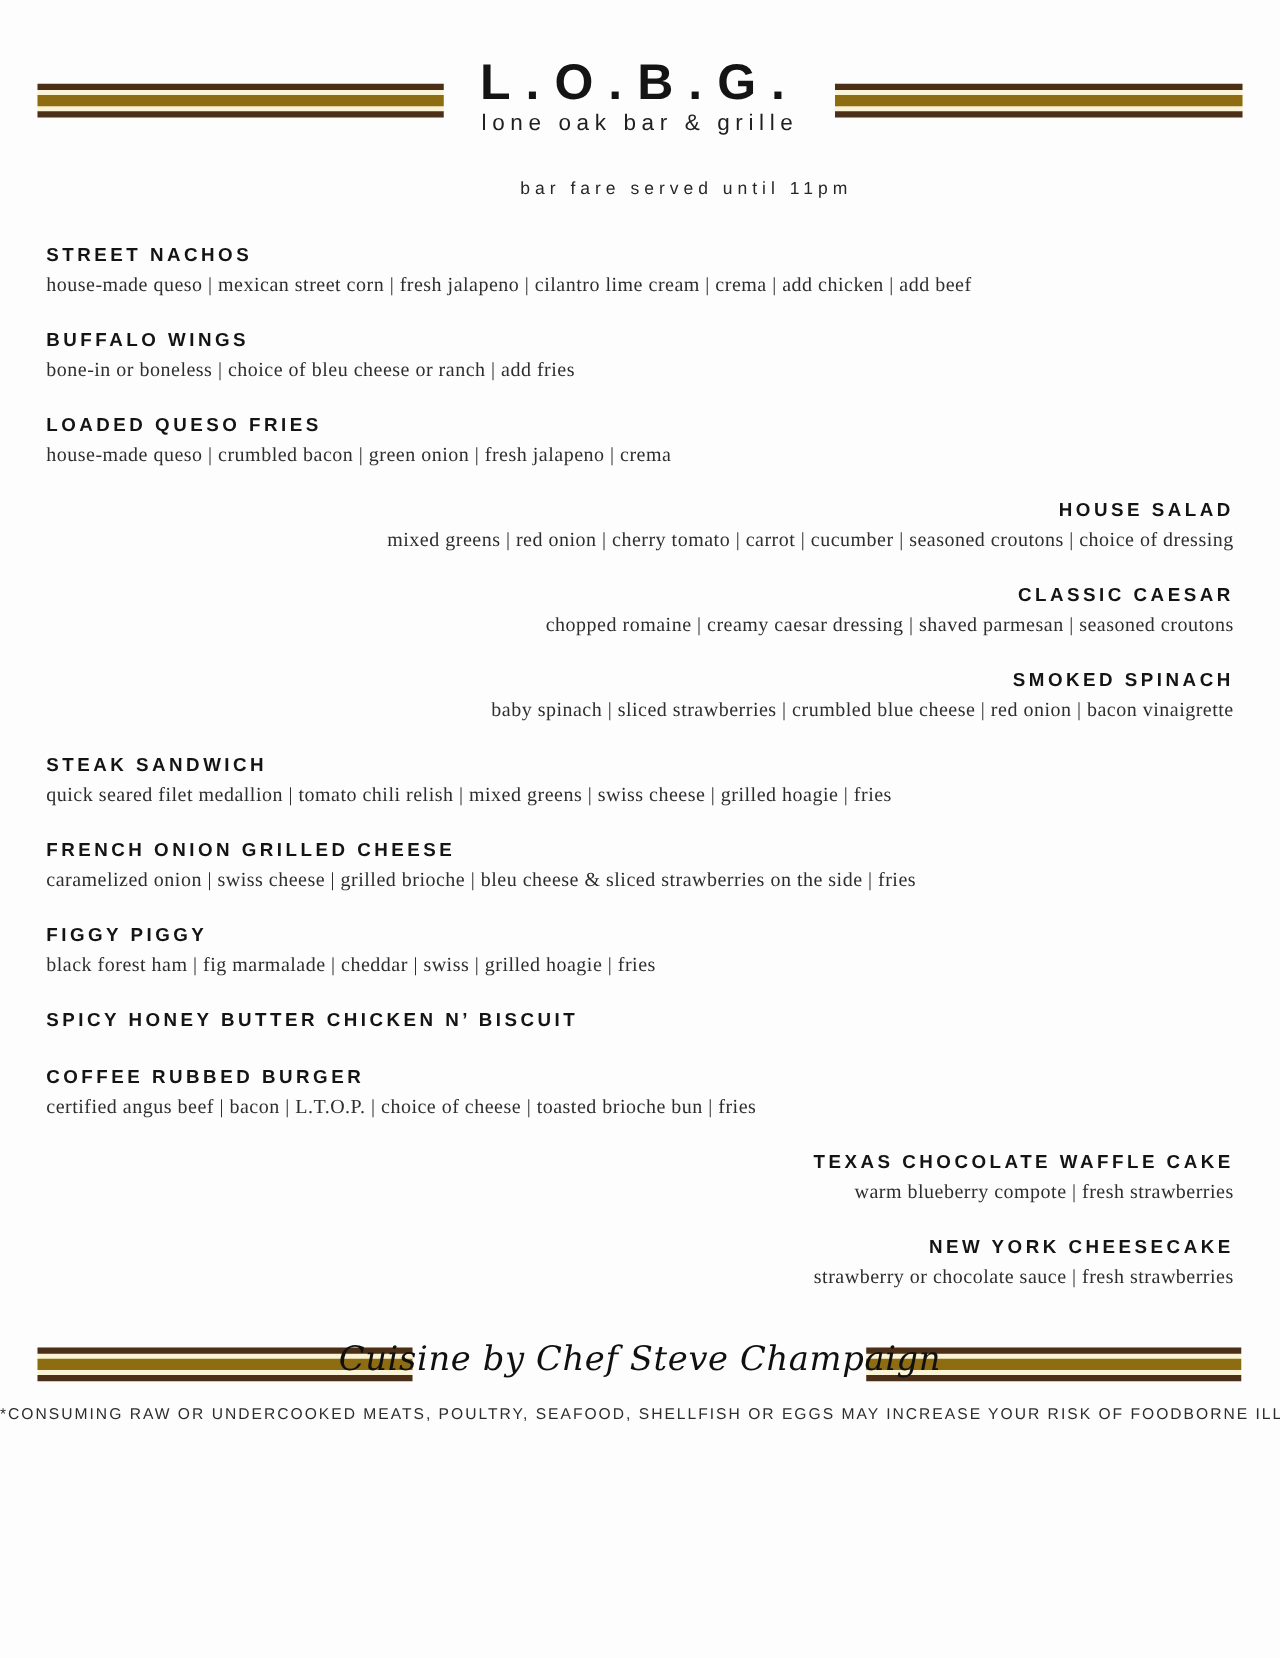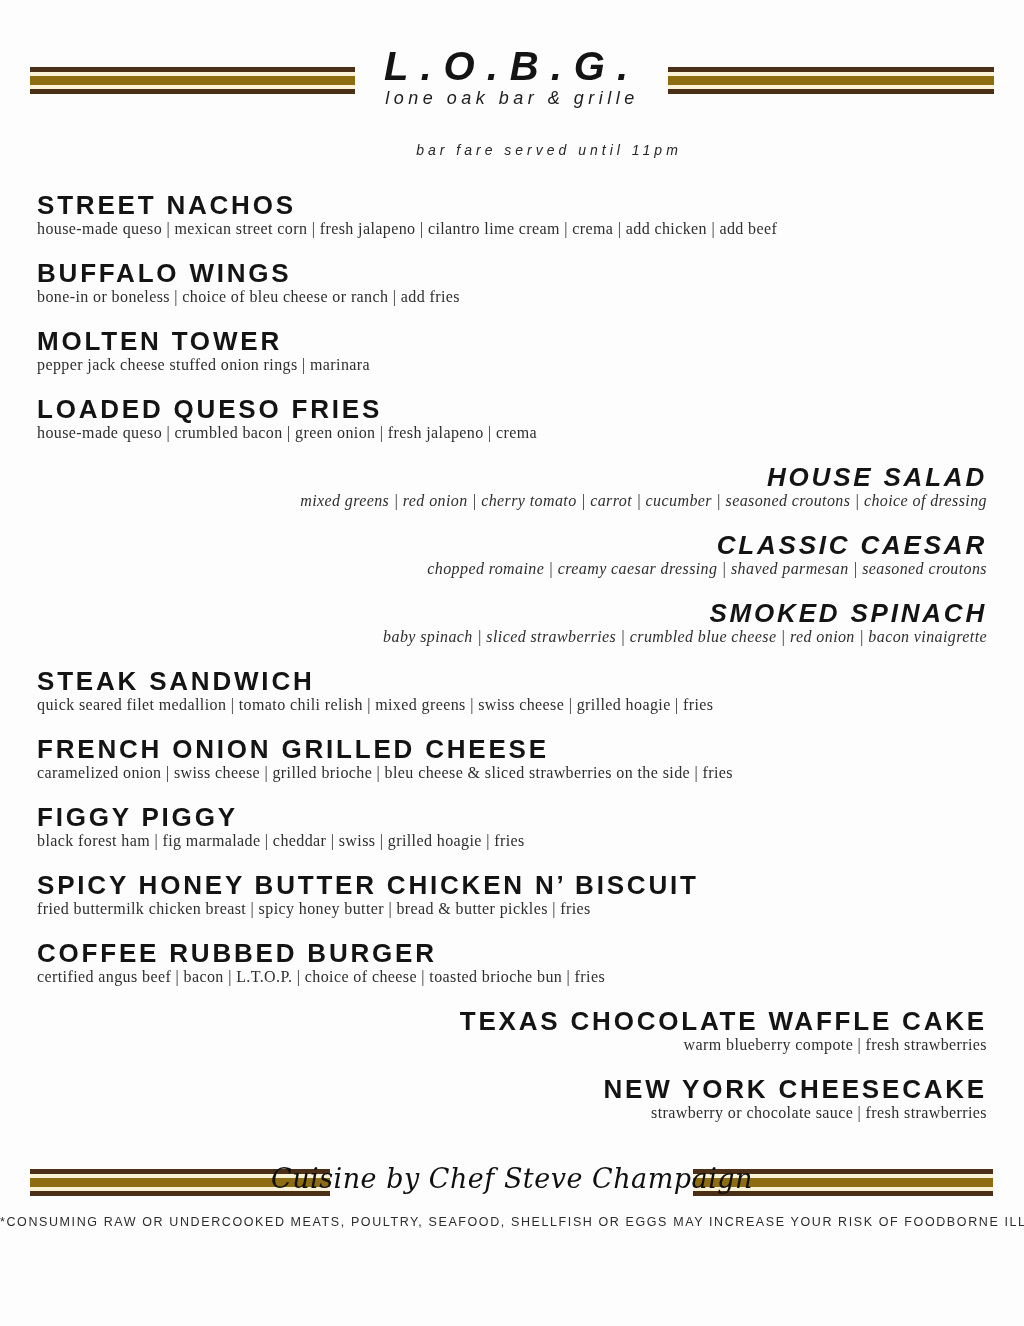--- a/index.html
+++ b/index.html
@@ -30,21 +30,21 @@
     height:27px;
     background:var(--stripe-cream);
     display:flex;
     flex-direction:column;
     justify-content:space-between;
   }
   .stripes .bar-dark{height:5px;background:var(--stripe-dark);}
   .stripes .bar-gold{height:9px;background:var(--stripe-gold);}
 
   
-  .header{position:relative;height:192px;font-style:italic;}
+  .header{position:relative;height:192px;}
   .header .stripes-left{left:30px;width:325px;top:67px;}
   .header .stripes-right{left:668px;width:326px;top:67px;}
   .brand-title{
     position:absolute;top:46px;left:0;width:100%;
     text-align:center;
     font-size:40px;font-weight:800;
     letter-spacing:12px;
     line-height:40px;
     white-space:nowrap;
   }
@@ -66,36 +66,36 @@
     margin-left:37px;
   }
 
   
   .menu{padding:0 37px;}
   .menu-section{display:block;}
   .menu-section.align-right{text-align:right;}
   .menu-item{margin:0 0 23px 0;}
   .menu-item-name{
     margin:0 0 3px 0;
-    font-size:26px;
+    font-size:15px;
     font-weight:800;
     letter-spacing:2.8px;
     line-height:22px;
     color:var(--ink);
   }
   .menu-item-desc{
     margin:0;
     font-family:"Liberation Serif", serif;
     font-size:16px;
     line-height:20px;
     letter-spacing:0.4px;
     color:var(--desc);
   }
   .sec-apps{margin-top:2px;}
-  .sec-salads{margin-top:16px;font-style:italic;}
+  .sec-salads{margin-top:16px;}
   .sec-sandwiches{margin-top:4px;}
   .sec-desserts{margin-top:10px;}
 
   
   .footer{position:relative;height:120px;margin-top:30px;}
   .footer .stripes-left{left:30px;width:300px;top:16px;}
   .footer .stripes-right{left:693px;width:300px;top:16px;}
   .signature{
     position:absolute;top:4px;left:0;width:100%;
     text-align:center;
@@ -142,24 +142,20 @@
     <div class="menu-section sec-apps">
       <div class="menu-item">
         <h2 class="menu-item-name">STREET NACHOS</h2>
         <p class="menu-item-desc">house-made queso | mexican street corn | fresh jalapeno | cilantro lime cream |  crema | add chicken | add beef</p>
       </div>
       <div class="menu-item">
         <h2 class="menu-item-name">BUFFALO WINGS</h2>
         <p class="menu-item-desc">bone-in or boneless | choice of bleu cheese or ranch | add fries</p>
       </div>
       <div class="menu-item">
-        <h2 class="menu-item-name">MOLTEN TOWER</h2>
-        <p class="menu-item-desc">pepper jack cheese stuffed onion rings | marinara</p>
-      </div>
-      <div class="menu-item">
         <h2 class="menu-item-name">LOADED QUESO FRIES</h2>
         <p class="menu-item-desc">house-made queso | crumbled bacon | green onion | fresh jalapeno | crema</p>
       </div>
     </div>
 
     <div class="menu-section align-right sec-salads">
       <div class="menu-item">
         <h2 class="menu-item-name">HOUSE SALAD</h2>
         <p class="menu-item-desc">mixed greens | red onion | cherry tomato | carrot | cucumber | seasoned croutons | choice of dressing</p>
       </div>
@@ -181,21 +177,20 @@
       <div class="menu-item">
         <h2 class="menu-item-name">FRENCH ONION GRILLED CHEESE</h2>
         <p class="menu-item-desc">caramelized onion | swiss cheese | grilled brioche | bleu cheese &amp; sliced strawberries on the side | fries</p>
       </div>
       <div class="menu-item">
         <h2 class="menu-item-name">FIGGY PIGGY</h2>
         <p class="menu-item-desc">black forest ham | fig marmalade | cheddar | swiss | grilled hoagie | fries</p>
       </div>
       <div class="menu-item">
         <h2 class="menu-item-name">SPICY HONEY BUTTER CHICKEN N’ BISCUIT</h2>
-        <p class="menu-item-desc">fried buttermilk chicken breast | spicy honey butter | bread &amp; butter pickles | fries</p>
       </div>
       <div class="menu-item">
         <h2 class="menu-item-name">COFFEE RUBBED BURGER</h2>
         <p class="menu-item-desc">certified angus beef | bacon | L.T.O.P. | choice of cheese | toasted brioche bun | fries</p>
       </div>
     </div>
 
     <div class="menu-section align-right sec-desserts">
       <div class="menu-item">
         <h2 class="menu-item-name">TEXAS CHOCOLATE WAFFLE CAKE</h2>

